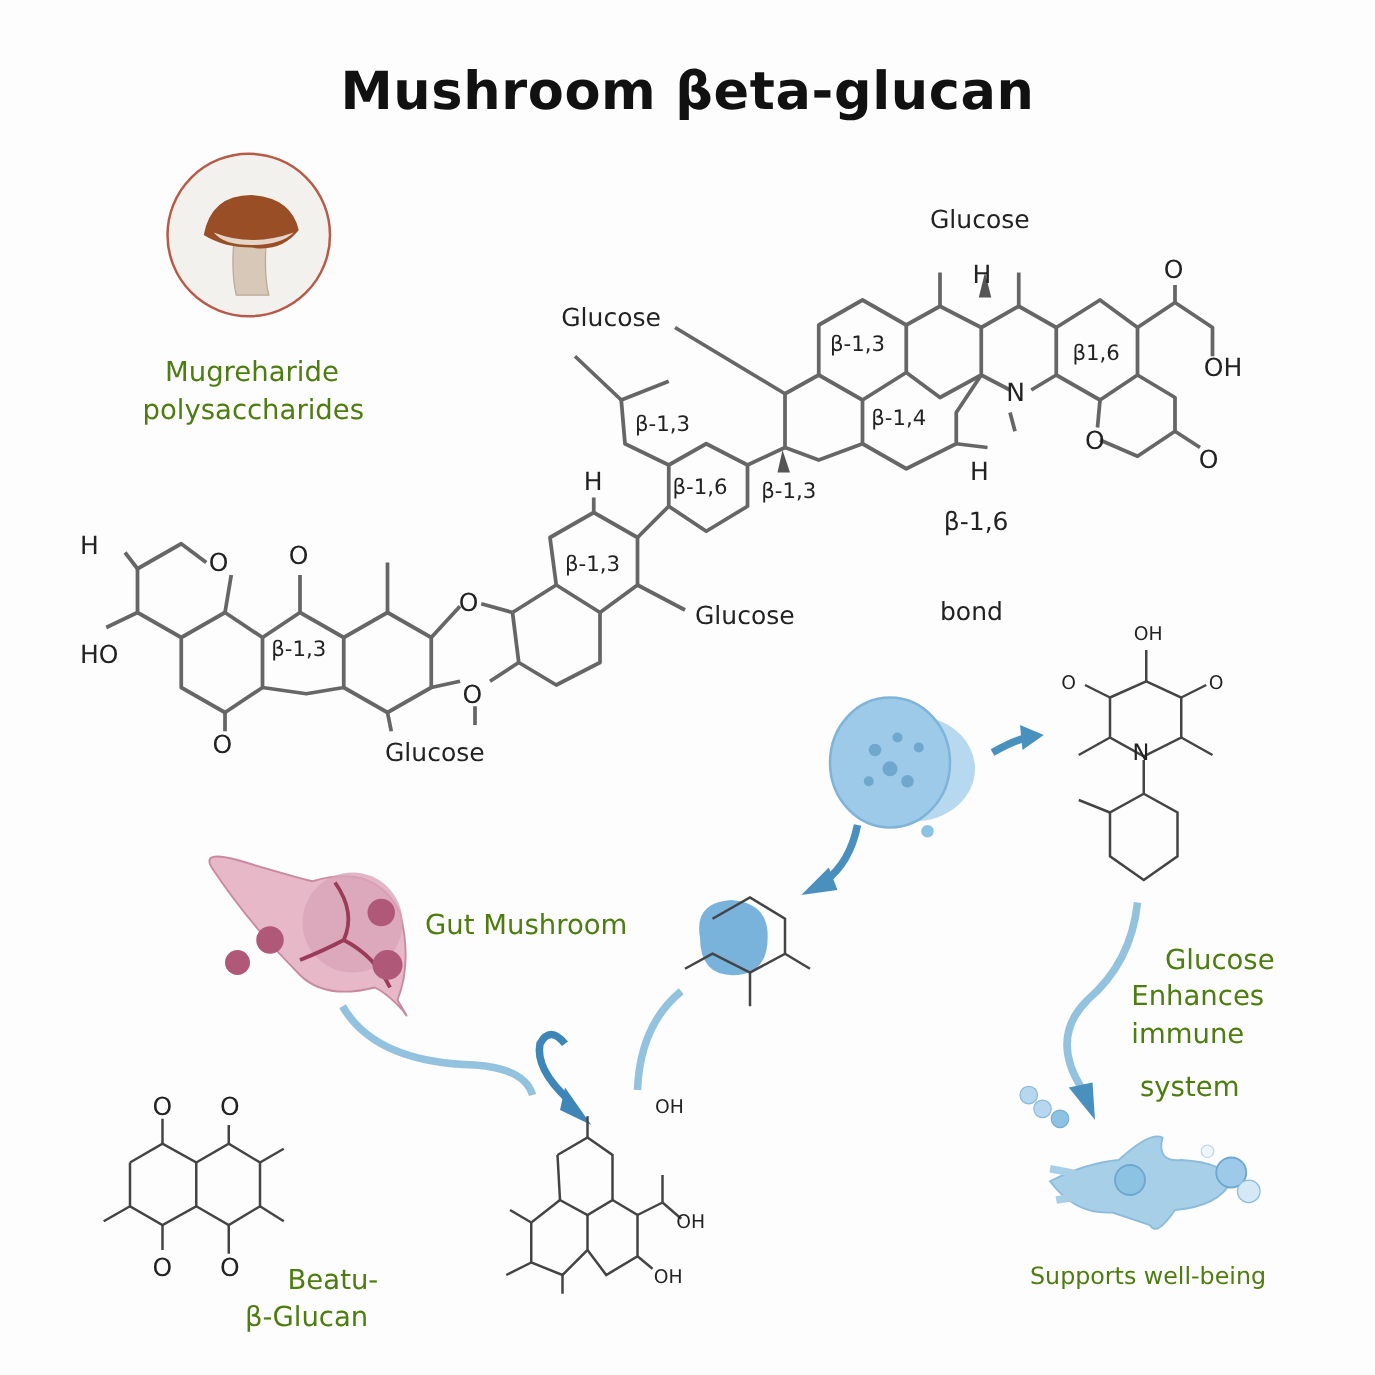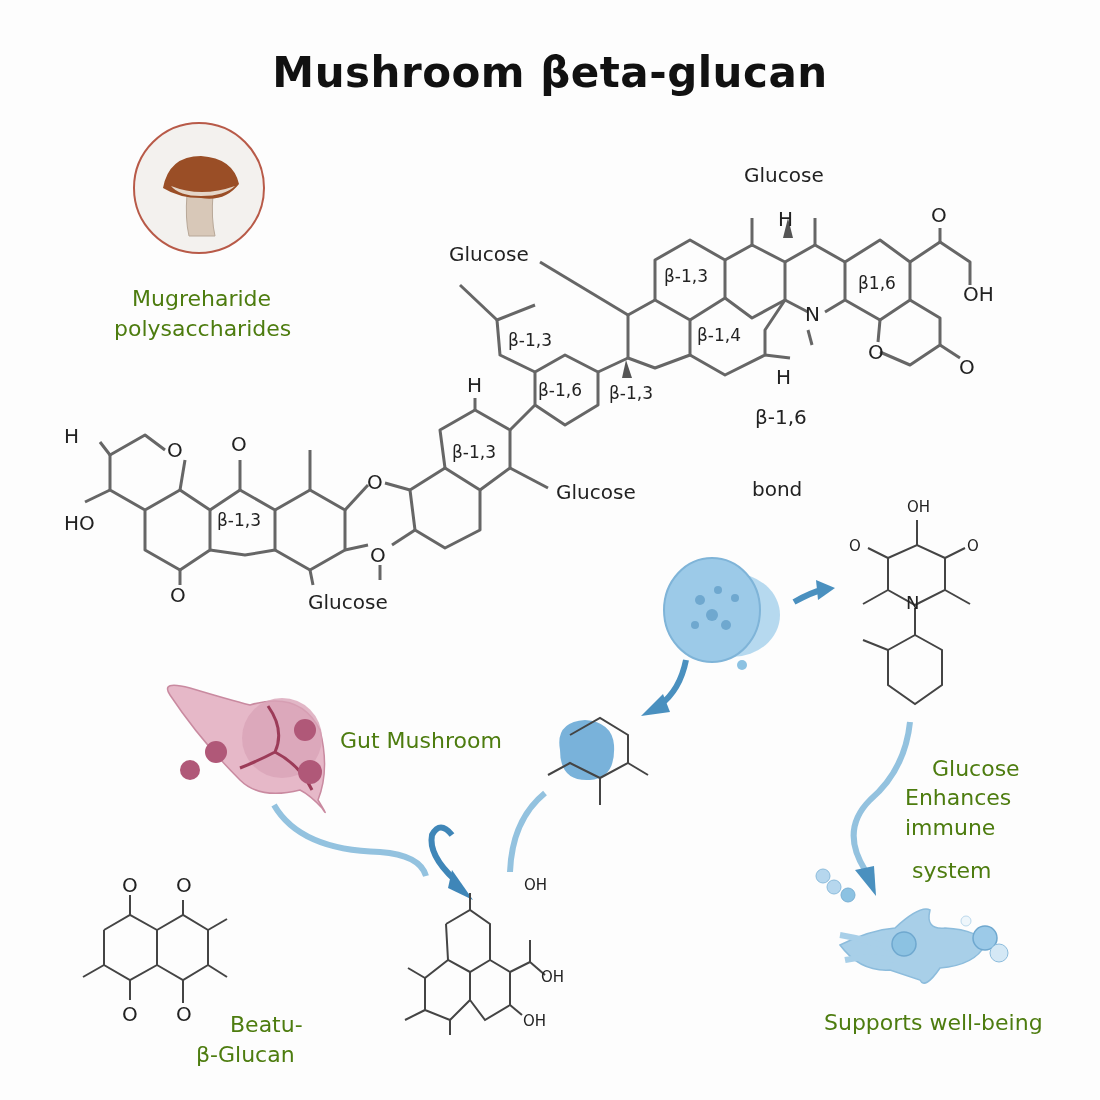--- a/index.html
+++ b/index.html
@@ -219,15 +219,15 @@
 <div class="atom" style="left:176px;top:1002px;">O</div>
 <div class="atom-sm" style="left:524px;top:876px;">OH</div>
 <div class="atom-sm" style="left:541px;top:968px;">OH</div>
 <div class="atom-sm" style="left:523px;top:1012px;">OH</div>
 
 <div class="lbl" style="left:340px;top:728px;">Gut Mushroom</div>
 <div class="lbl" style="left:932px;top:756px;">Glucose</div>
 <div class="lbl" style="left:905px;top:785px;">Enhances</div>
 <div class="lbl" style="left:905px;top:815px;">immune</div>
 <div class="lbl" style="left:912px;top:845px;margin-top:13px;">system</div>
-<div class="lbl" style="left:824px;top:1010px;font-size:22px;">Supports well-being</div>
+<div class="lbl" style="left:824px;top:1010px;font-size:19px;">Supports well-being</div>
 <div class="lbl" style="left:230px;top:1012px;">Beatu-</div>
 <div class="lbl" style="left:196px;top:1042px;">β-Glucan</div>
 
 </body></html>

